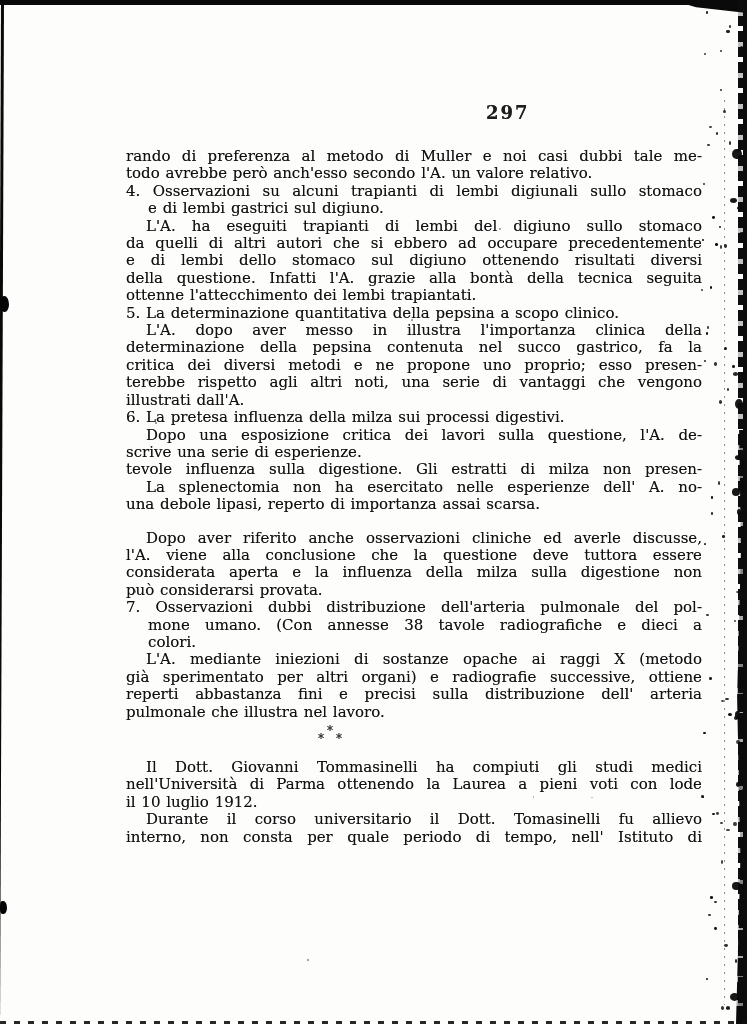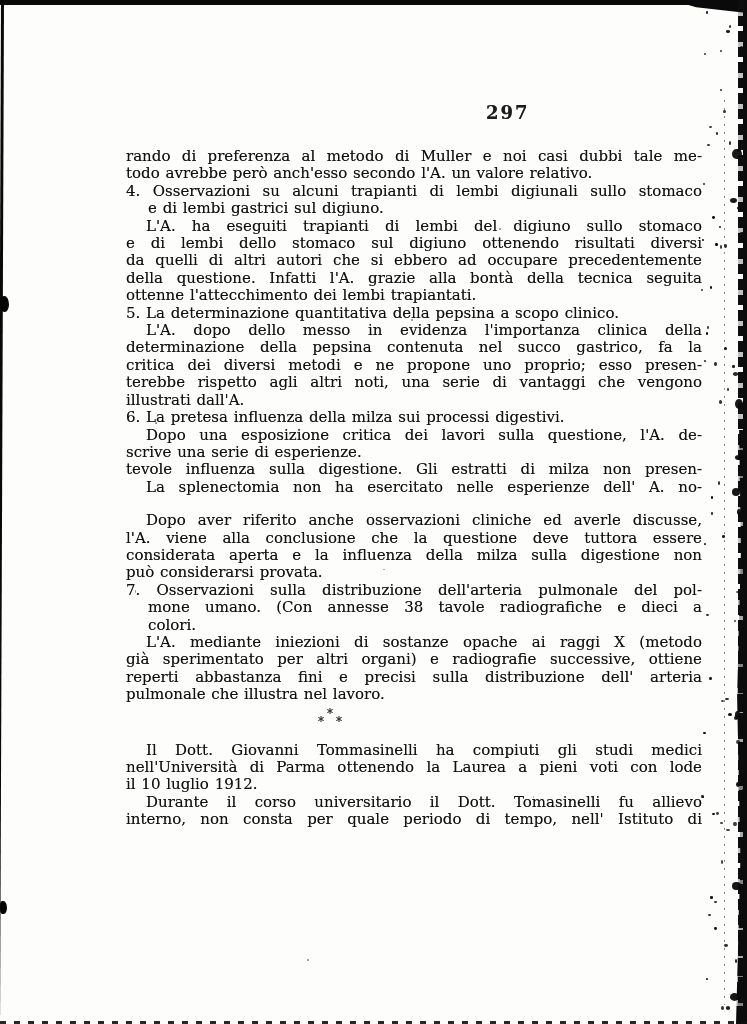--- a/index.html
+++ b/index.html
@@ -64,40 +64,41 @@
 <div id="scan-page">
 
   <div id="page-number">297</div>
 
   <div id="text-block">
       <div class="line just"><span>rando di preferenza al metodo di Muller e noi casi dubbi tale me-</span></div>
       <div class="line"><span>todo avrebbe però anch'esso secondo l'A. un valore relativo.</span></div>
       <div class="line just"><span>4. </span><span class="it">Osservazioni su alcuni trapianti di lembi digiunali sullo stomaco</span></div>
       <div class="line" style="text-indent: 22px;"><span class="it">e di lembi gastrici sul digiuno.</span></div>
       <div class="line just" style="text-indent: 20px;"><span>L'A. ha eseguiti trapianti di lembi del digiuno sullo stomaco</span></div>
+      <div class="line just"><span>da quelli di altri autori che si ebbero ad occupare precedentemente</span></div>
       <div class="line just"><span>e di lembi dello stomaco sul digiuno ottenendo risultati diversi</span></div>
-      <div class="line just"><span>da quelli di altri autori che si ebbero ad occupare precedentemente</span></div>
       <div class="line just"><span>della questione. Infatti l'A. grazie alla bontà della tecnica seguita</span></div>
       <div class="line"><span>ottenne l'attecchimento dei lembi trapiantati.</span></div>
       <div class="line"><span>5. </span><span class="it">La determinazione quantitativa della pepsina a scopo clinico.</span></div>
-      <div class="line just" style="text-indent: 20px;"><span>L'A. dopo dello messo in evidenza l'importanza clinica della</span></div>
+      <div class="line just" style="text-indent: 20px;"><span>L'A. dopo aver messo in illustra l'importanza clinica della</span></div>
       <div class="line just"><span>determinazione della pepsina contenuta nel succo gastrico, fa la</span></div>
       <div class="line just"><span>critica dei diversi metodi e ne propone uno proprio; esso presen-</span></div>
       <div class="line just"><span>terebbe rispetto agli altri noti, una serie di vantaggi che vengono</span></div>
       <div class="line"><span>illustrati dall'A.</span></div>
       <div class="line"><span>6. </span><span class="it">La pretesa influenza della milza sui processi digestivi.</span></div>
       <div class="line just" style="text-indent: 20px;"><span>Dopo una esposizione critica dei lavori sulla questione, l'A. de-</span></div>
       <div class="line"><span>scrive una serie di esperienze.</span></div>
       <div class="line just"><span>tevole influenza sulla digestione. Gli estratti di milza non presen-</span></div>
       <div class="line just" style="text-indent: 20px;"><span>La splenectomia non ha esercitato nelle esperienze dell' A. no-</span></div>
+      <div class="line"><span>una debole lipasi, reperto di importanza assai scarsa.</span></div>
       <div class="line just" style="text-indent: 20px; margin-top: 16px;"><span>Dopo aver riferito anche osservazioni cliniche ed averle discusse,</span></div>
       <div class="line just"><span>l'A. viene alla conclusione che la questione deve tuttora essere</span></div>
       <div class="line just"><span>considerata aperta e la influenza della milza sulla digestione non</span></div>
       <div class="line"><span>può considerarsi provata.</span></div>
-      <div class="line just"><span>7. </span><span class="it">Osservazioni sulla distribuzione dell'arteria pulmonale del pol-</span></div>
+      <div class="line just"><span>7. </span><span class="it">Osservazioni dubbi distribuzione dell'arteria pulmonale del pol-</span></div>
       <div class="line just" style="text-indent: 22px;"><span class="it">mone umano.</span><span> (Con annesse 38 tavole radiografiche e dieci a</span></div>
       <div class="line" style="text-indent: 22px;"><span>colori.</span></div>
       <div class="line just" style="text-indent: 20px;"><span>L'A. mediante iniezioni di sostanze opache ai raggi X (metodo</span></div>
       <div class="line just"><span>già sperimentato per altri organi) e radiografie successive, ottiene</span></div>
       <div class="line just"><span>reperti abbastanza fini e precisi sulla distribuzione dell' arteria</span></div>
       <div class="line"><span>pulmonale che illustra nel lavoro.</span></div>
       <div class="asterism">
         <span class="ast-top">*</span>
         <span class="ast-left">*</span>
         <span class="ast-right">*</span>

